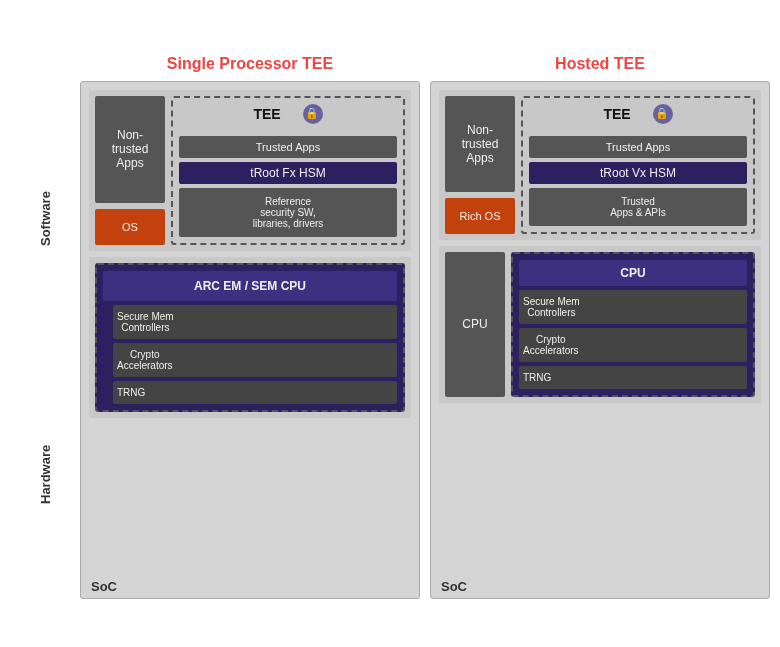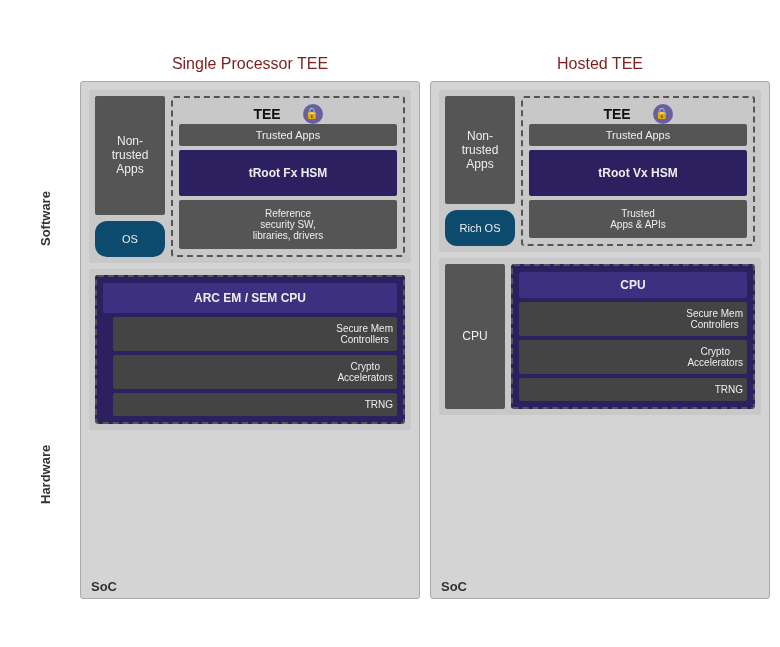--- a/index.html
+++ b/index.html
@@ -63,24 +63,24 @@
     }
 
     .diagram {
       flex: 1;
       display: flex;
       flex-direction: column;
     }
 
     .diagram-title {
       font-size: 16px;
-      font-weight: normal;
+      font-weight: bold;
       text-align: center;
       padding: 6px 0 8px 0;
-      color: #7f1d1d;
+      color: #ef4444;
     }
 
     
     .soc-box {
       background: #d4d4d4;
       border: 1px solid #aaa;
       border-radius: 3px;
       display: flex;
       flex-direction: column;
       padding: 8px 8px 20px 8px;
@@ -128,26 +128,26 @@
       border-radius: 2px;
       display: flex;
       align-items: center;
       justify-content: center;
       width: 70px;
       flex-shrink: 0;
     }
 
     
     .os-box {
-      background: #0c4a6e;
+      background: #c2410c;
       color: #eee;
       font-size: 11px;
       text-align: center;
       padding: 6px 4px;
-      border-radius: 12px;
+      border-radius: 2px;
       display: flex;
       align-items: center;
       justify-content: center;
     }
 
     .left-sw-col {
       display: flex;
       flex-direction: column;
       gap: 6px;
       width: 70px;
@@ -164,21 +164,21 @@
       padding: 6px;
       background: transparent;
     }
 
     .tee-header {
       display: flex;
       flex-direction: row;
       align-items: center;
       justify-content: center;
       gap: 22px;
-      margin-bottom: 0;
+      margin-bottom: 12px;
     }
 
     .tee-title {
       font-size: 14px;
       font-weight: bold;
       color: #111;
     }
 
     .lock-icon {
       width: 20px;
@@ -199,23 +199,23 @@
       text-align: center;
       padding: 5px 4px;
       border-radius: 2px;
       margin-bottom: 4px;
     }
 
     .troot-box {
       background: #2d2060;
       color: #eee;
       font-size: 12px;
-      font-weight: bold;
-      text-align: center;
-      padding: 16px 4px;
+      font-weight: normal;
+      text-align: center;
+      padding: 4px 4px;
       border-radius: 2px;
       margin-bottom: 4px;
     }
 
     .ref-sw-box {
       background: #555;
       color: #eee;
       font-size: 10px;
       text-align: center;
       padding: 8px 4px;
@@ -240,21 +240,21 @@
 
     .hw-inner-box {
       background: #444;
       color: #eee;
       font-size: 10px;
       text-align: center;
       padding: 6px 4px;
       border-radius: 2px;
       display: flex;
       align-items: center;
-      justify-content: flex-end;
+      justify-content: flex-start;
     }
 
     
     .cpu-small-box {
       background: #555;
       color: #eee;
       font-size: 12px;
       text-align: center;
       padding: 6px 4px;
       border-radius: 2px;

